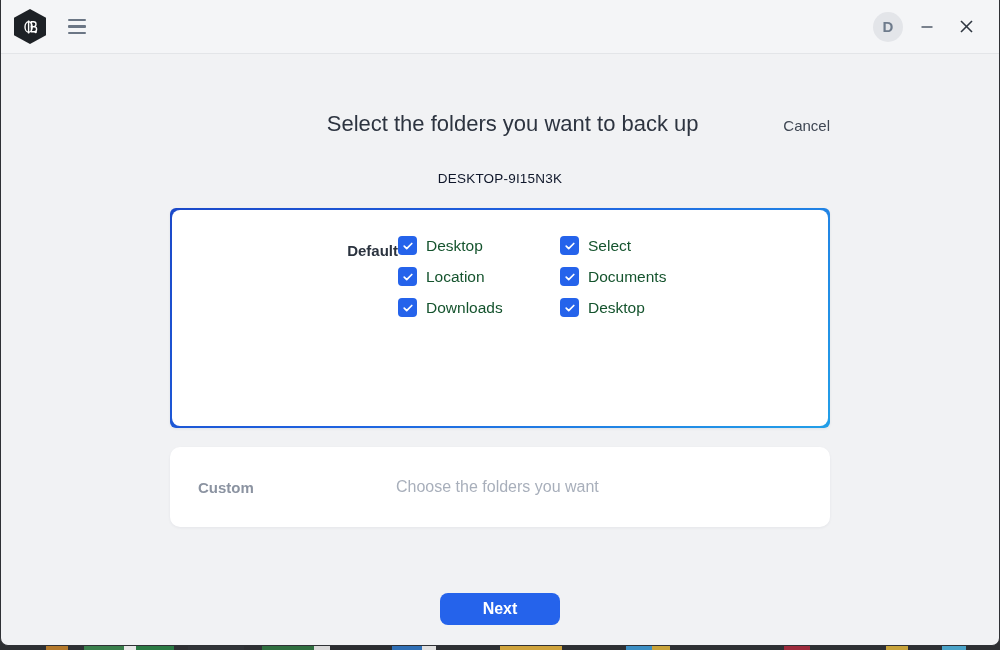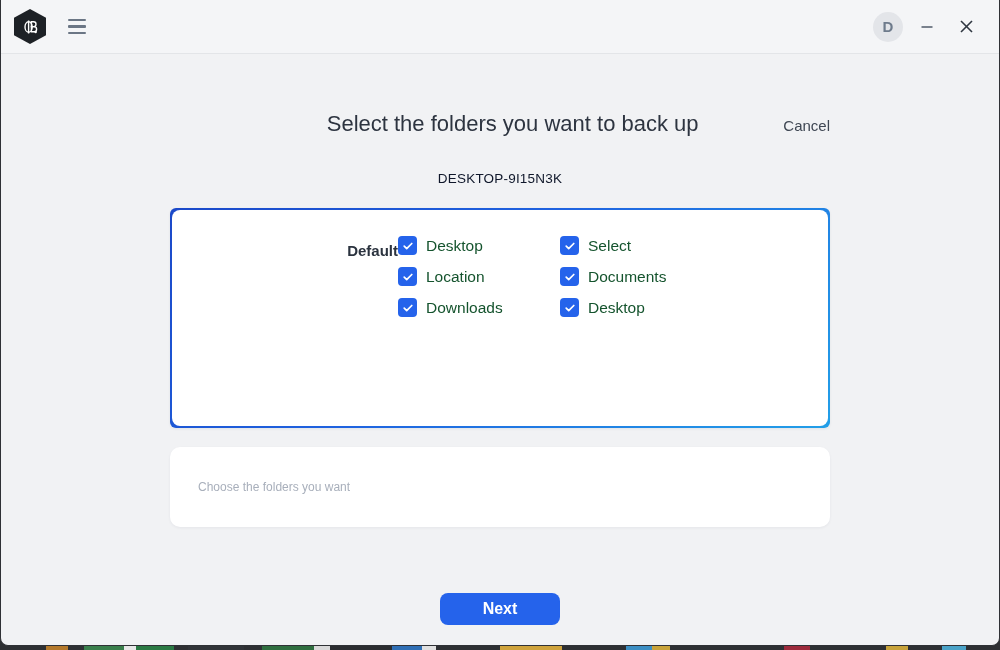--- a/index.html
+++ b/index.html
@@ -243,21 +243,21 @@
     padding-left: 28px;
     cursor: pointer;
   }
   .custom-label {
     font-size: 15px;
     font-weight: bold;
     color: #8b93a1;
     flex: 0 0 198px;
   }
   #custom-hint {
-    font-size: 12px;
+    font-size: 16px;
     color: #a8afbb;
   }
 
   
   #next-button {
     margin-top: 66px;
     width: 120px;
     height: 32px;
     background: #2563eb;
     color: #ffffff;
@@ -419,20 +419,21 @@
               </label>
 
             </div>
 
           </div>
 
         </div>
       </div>
 
       <div id="custom-card">
+        <div class="custom-label">Custom</div>
         <div id="custom-hint">Choose the folders you want</div>
       </div>
 
       <button id="next-button">Next</button>
 
     </div>
   </div>
 </div>
 
 </body></html>

